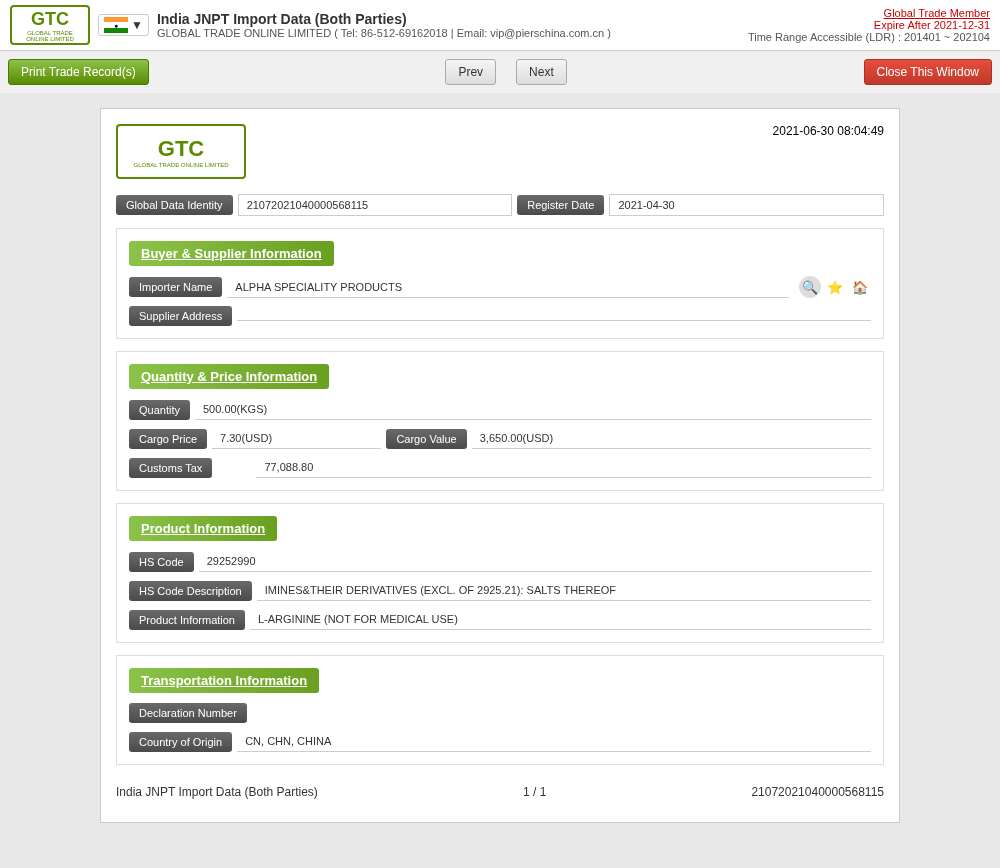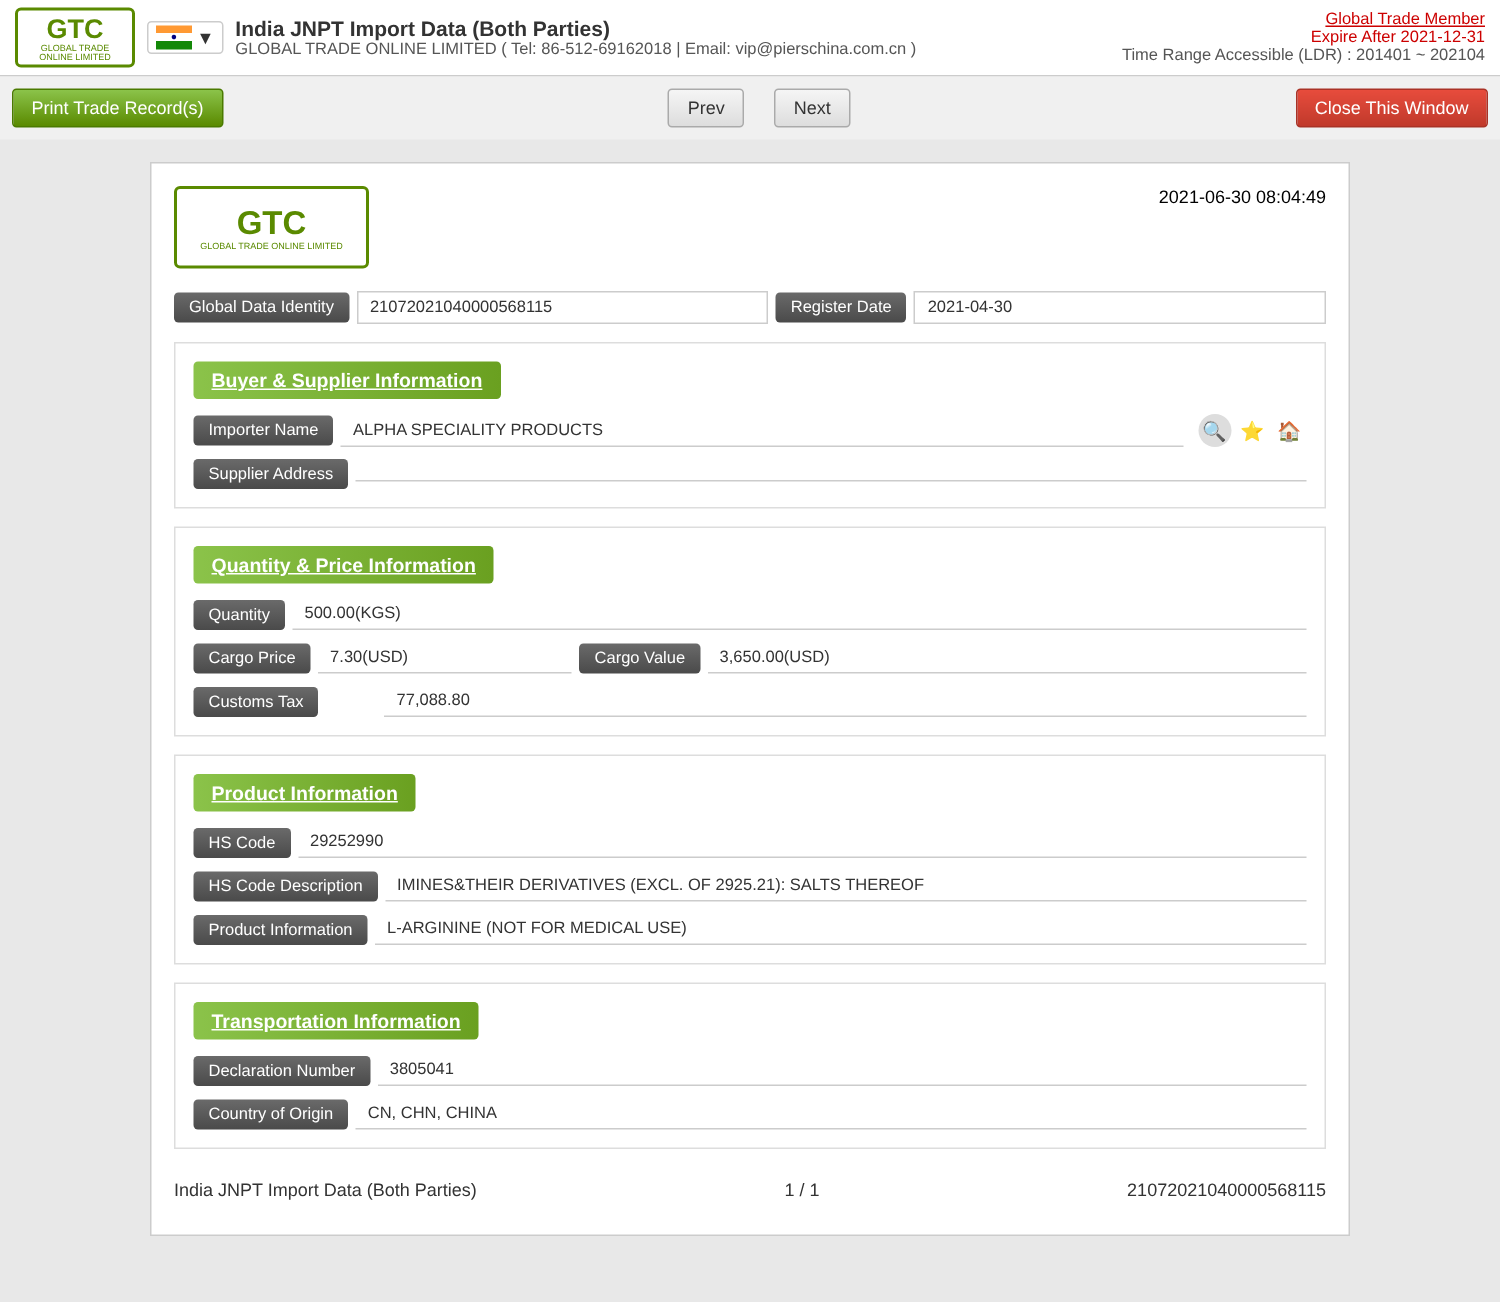--- a/index.html
+++ b/index.html
@@ -322,21 +322,20 @@
         <span class="label-btn">Product Information</span>
         <span class="field-value-underline">L-ARGININE (NOT FOR MEDICAL USE)</span>
       </div>
     </div>
 
     <div class="section-block">
       <div class="section-header">Transportation Information</div>
 
       <div class="field-row">
         <span class="label-btn">Declaration Number</span>
-        <span class="field-value-underline">3805041</span>
       </div>
 
       <div class="field-row">
         <span class="label-btn">Country of Origin</span>
         <span class="field-value-underline">CN, CHN, CHINA</span>
       </div>
     </div>
 
     <div class="record-footer">
       <span>India JNPT Import Data (Both Parties)</span>

